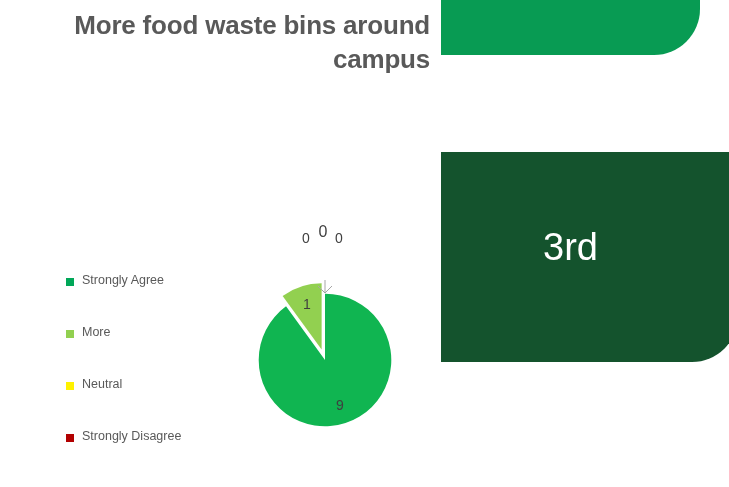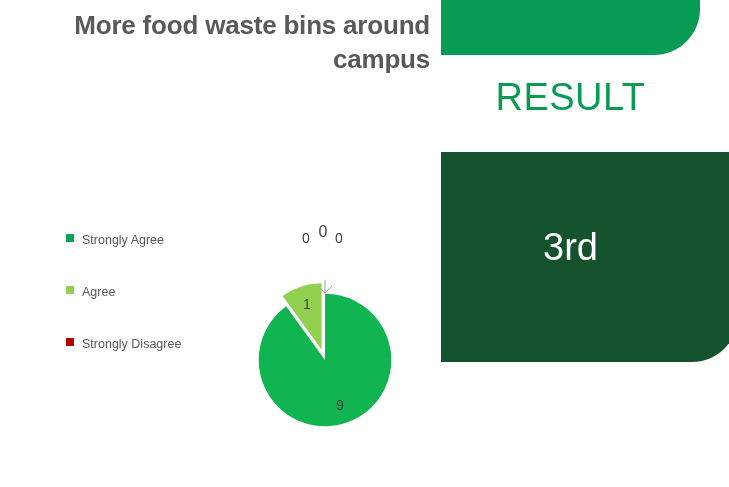--- a/index.html
+++ b/index.html
@@ -32,21 +32,21 @@
 
   
   #chart-legend {
     position: absolute;
     left: 66px;
     top: 234px;
     width: 160px;
   }
   .legend-item {
     display: flex;
-    align-items: flex-start;
+    align-items: flex-end;
     height: 52px;
   }
   .legend-swatch {
     width: 8px;
     height: 8px;
     flex: 0 0 8px;
     margin-right: 8px;
   }
   .legend-label {
     font-size: 12.5px;
@@ -137,23 +137,27 @@
 
 <div id="chart-legend">
 
   <div class="legend-item">
     <span class="legend-swatch" style="background:#00A758"></span>
     <span class="legend-label">Strongly Agree</span>
   </div>
 
   <div class="legend-item">
     <span class="legend-swatch" style="background:#92D050"></span>
-    <span class="legend-label">Agree</span>
+    <span class="legend-label">More</span>
   </div>
 
+  <div class="legend-item">
+    <span class="legend-swatch" style="background:#FFF200"></span>
+    <span class="legend-label">Neutral</span>
+  </div>
 
 
   <div class="legend-item">
     <span class="legend-swatch" style="background:#B20000"></span>
     <span class="legend-label">Strongly Disagree</span>
   </div>
 
 </div>
 
 <div id="pie-chart-area">
@@ -173,19 +177,18 @@
 
     <text class="pie-value-label" x="78.8" y="104.1" text-anchor="middle">1</text>
     <text class="pie-value-label" x="111.8" y="205.4" text-anchor="middle">9</text>
   </svg>
 </div>
 
 <div id="result-panel">
 
   <div id="result-top-bar"></div>
 
-  <div id="result-heading">RESULT</div>
 
   <div id="result-box">
     <div id="result-rank">3rd</div>
   </div>
 
 </div>
 
 </body></html>

